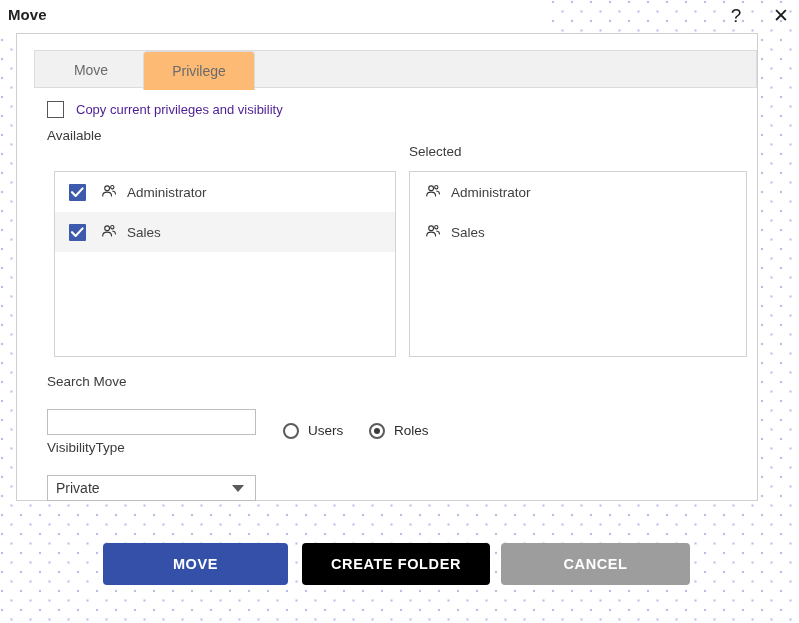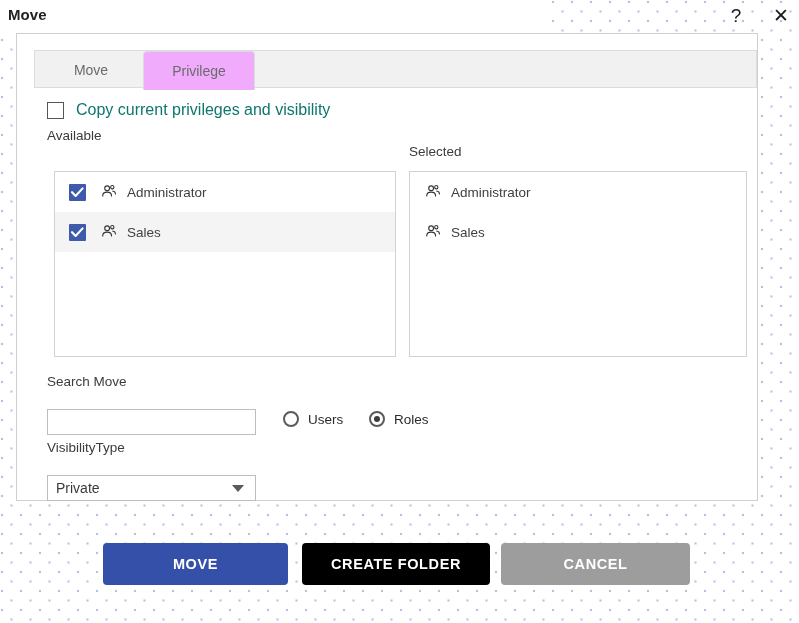--- a/index.html
+++ b/index.html
@@ -81,21 +81,21 @@
     font-size: 14px;
     color: #6b6b6b;
     cursor: pointer;
     box-sizing: border-box;
     user-select: none;
   }
   .tab.inactive { left: 8px; width: 96px; }
   .tab.active {
     left: 108px;
     width: 112px;
-    background: #f0abfc;
+    background: #fdba74;
     border: 1px solid #dcdcdc;
     border-bottom: none;
     border-radius: 4px 4px 0 0;
     color: #6b6b6b;
     height: 39px;
     line-height: 38px;
   }
 
   
   .field-label {
@@ -113,22 +113,22 @@
   }
   .chk-empty {
     width: 17px; height: 17px;
     border: 1.5px solid #555555;
     box-sizing: border-box;
     background: #ffffff;
     flex: none;
   }
   .chk-row-label {
     margin-left: 12px;
-    font-size: 16px;
-    color: #0f766e;
+    font-size: 13px;
+    color: #4c1d95;
     white-space: nowrap;
   }
 
   
   .listbox {
     position: absolute;
     border: 1px solid #d2d2d2;
     background: #ffffff;
     box-sizing: border-box;
     overflow: hidden;
@@ -177,22 +177,22 @@
     box-sizing: border-box;
     font-family: "Liberation Sans", sans-serif;
     font-size: 13px;
     color: #2b2b2b;
     padding: 0 6px;
     outline: none;
   }
   .radio-wrap {
     position: absolute;
     display: flex;
-    align-items: center;
-    cursor: pointer;
+    cursor: pointer;
+    margin-top: 12px;
   }
   .radio-outer {
     width: 16px; height: 16px;
     border: 2px solid #5a5a5a;
     border-radius: 50%;
     box-sizing: border-box;
     background: #ffffff;
     position: relative;
     flex: none;
   }

